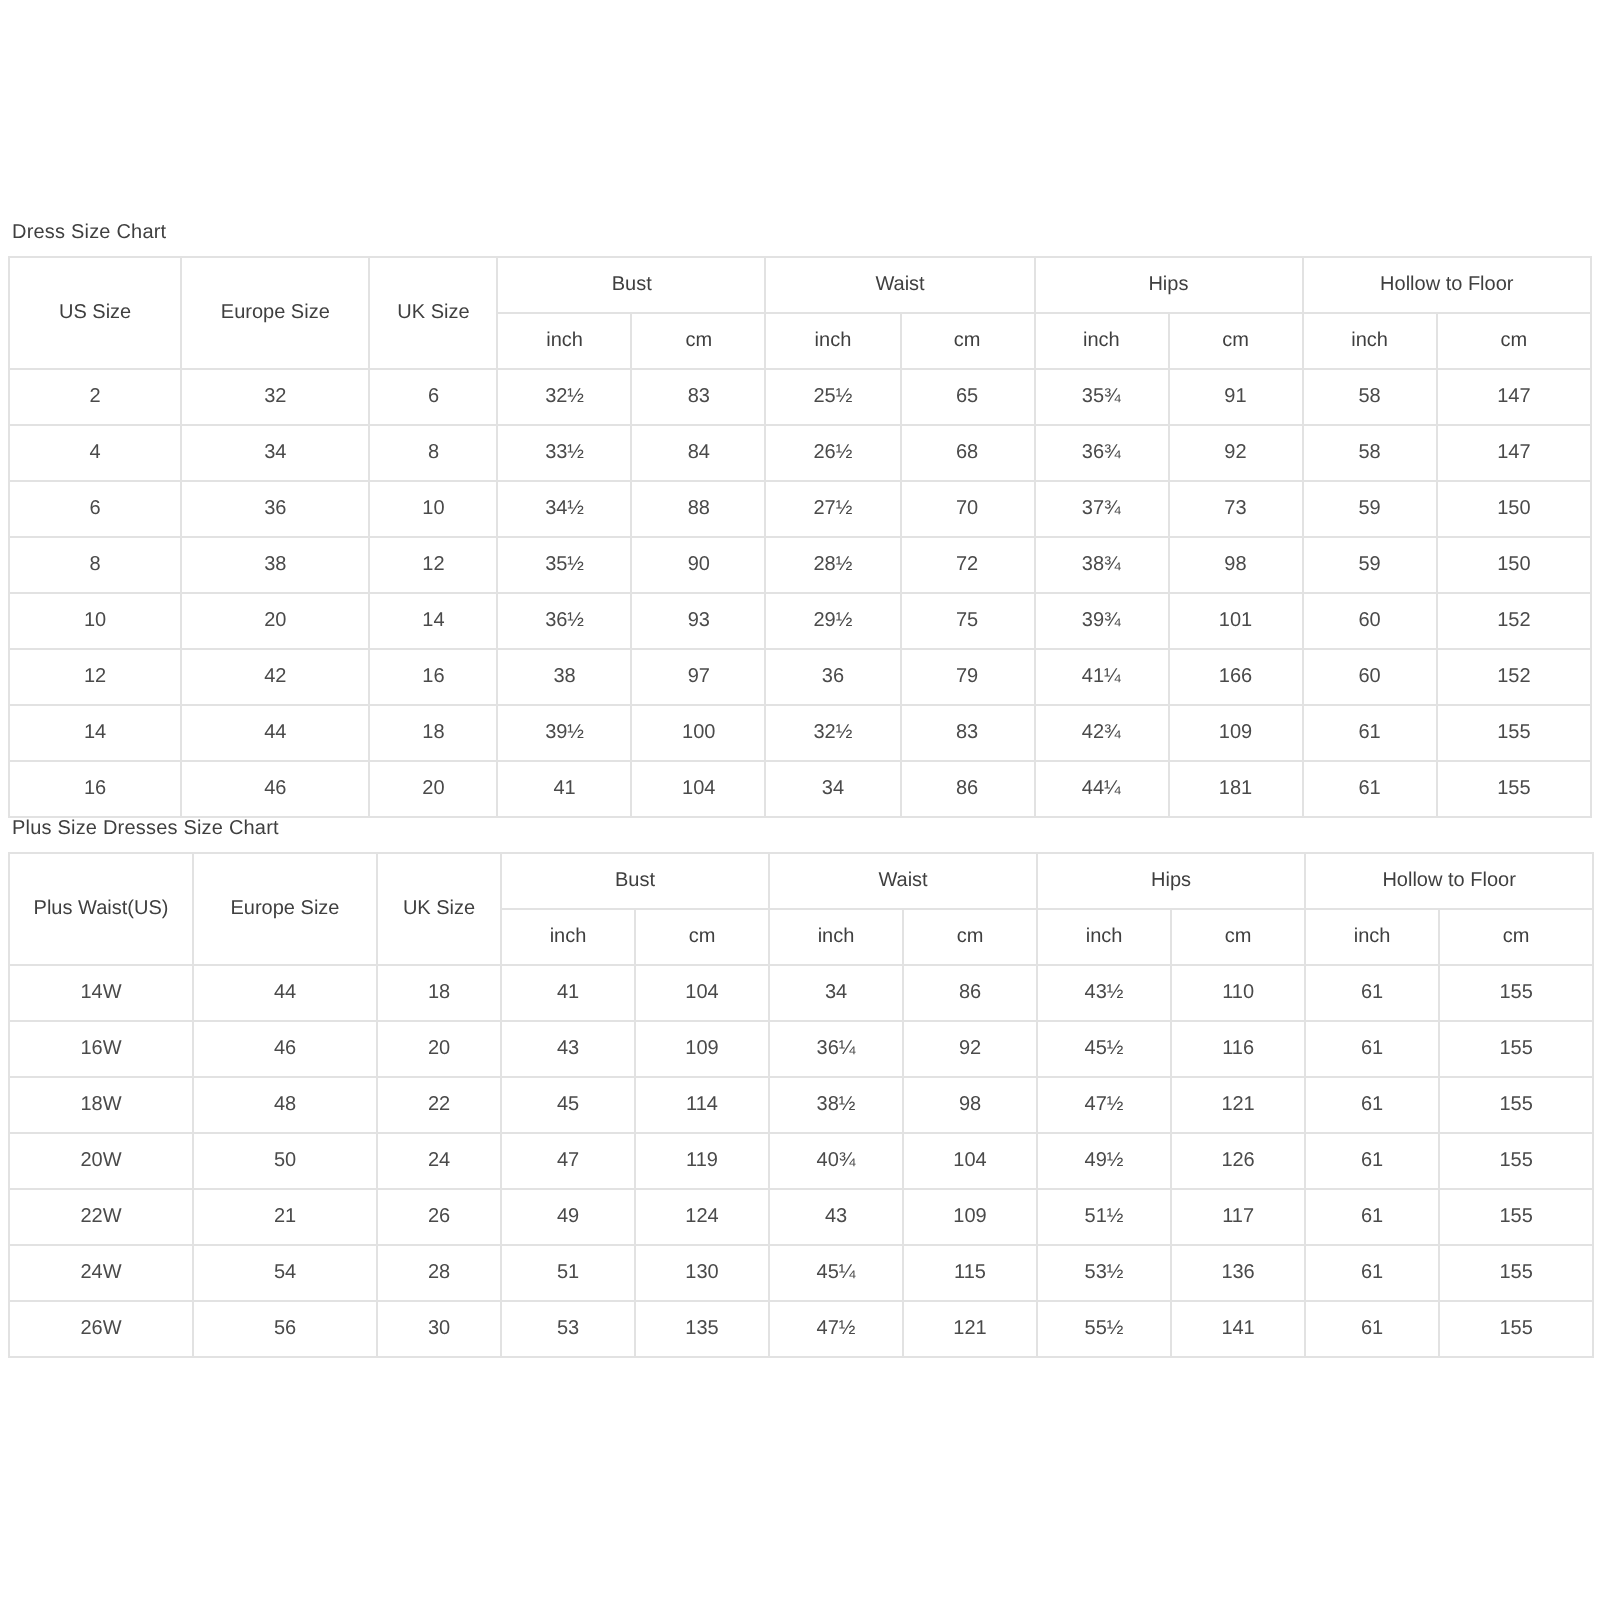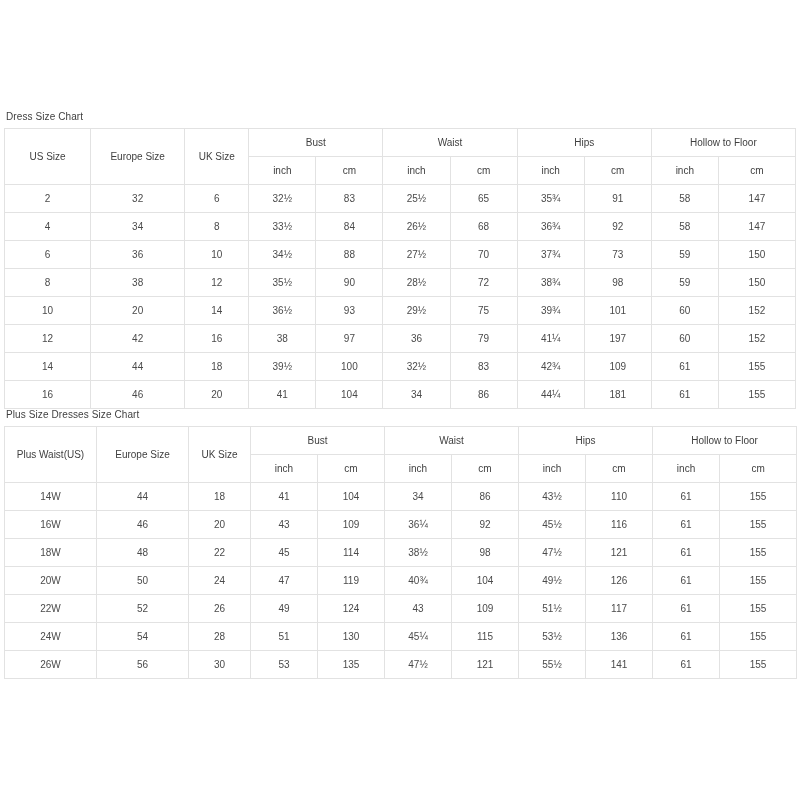--- a/index.html
+++ b/index.html
@@ -185,21 +185,21 @@
         </tr>
         <tr>
           <td class="first-col">12</td>
           <td class="first-col">42</td>
           <td class="first-col">16</td>
           <td class="data-cell">38</td>
           <td class="data-cell">97</td>
           <td class="data-cell">36</td>
           <td class="data-cell">79</td>
           <td class="data-cell">41¼</td>
-          <td class="data-cell">197</td>
+          <td class="data-cell">166</td>
           <td class="data-cell">60</td>
           <td class="data-cell">152</td>
         </tr>
         <tr>
           <td class="first-col">14</td>
           <td class="first-col">44</td>
           <td class="first-col">18</td>
           <td class="data-cell">39½</td>
           <td class="data-cell">100</td>
           <td class="data-cell">32½</td>
@@ -311,21 +311,21 @@
           <td class="data-cell">119</td>
           <td class="data-cell">40¾</td>
           <td class="data-cell">104</td>
           <td class="data-cell">49½</td>
           <td class="data-cell">126</td>
           <td class="data-cell">61</td>
           <td class="data-cell">155</td>
         </tr>
         <tr>
           <td class="first-col">22W</td>
-          <td class="first-col">52</td>
+          <td class="first-col">21</td>
           <td class="first-col">26</td>
           <td class="data-cell">49</td>
           <td class="data-cell">124</td>
           <td class="data-cell">43</td>
           <td class="data-cell">109</td>
           <td class="data-cell">51½</td>
           <td class="data-cell">117</td>
           <td class="data-cell">61</td>
           <td class="data-cell">155</td>
         </tr>

